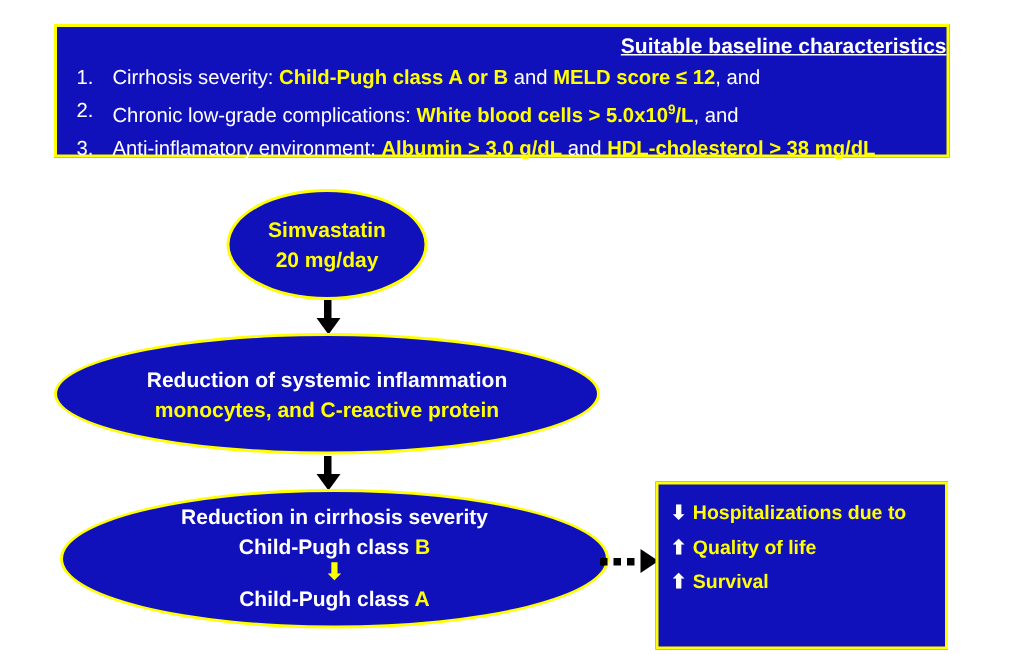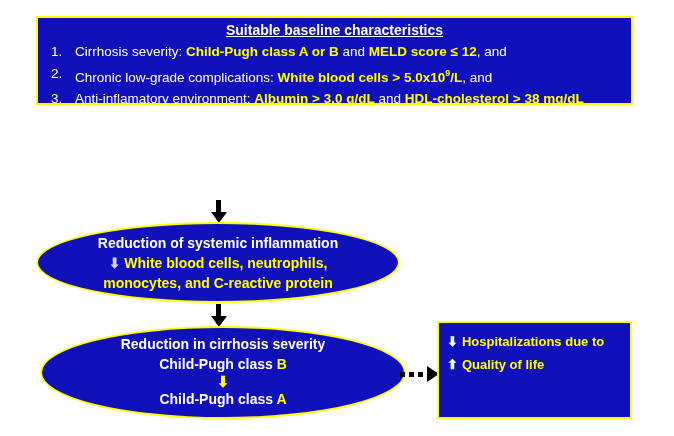--- a/index.html
+++ b/index.html
@@ -5,21 +5,21 @@
   html,body{margin:0;padding:0;background:#ffffff;}
   #canvas{
     position:relative;width:674px;height:436px;background:#ffffff;overflow:hidden;
     font-family:"Liberation Sans",sans-serif;
   }
   .bluefill{background:#1111BC;border:2.5px solid #FFFF00;box-sizing:border-box;}
 
   
   #baseline-box{position:absolute;left:36px;top:16px;width:597px;height:89px;color:#ffffff;}
   #baseline-title{
-    text-align:center;font-weight:bold;font-size:14px;line-height:21px;margin-top:2px;
+    text-align:right;font-weight:bold;font-size:14px;line-height:21px;margin-top:2px;
     text-decoration:underline;
   }
   .bl-item{display:flex;padding-left:13px;font-size:13.5px;line-height:21.5px;}
   .bl-num{width:24px;flex:0 0 24px;}
   .hl{color:#FFFF00;font-weight:bold;}
   .bl-text sup{font-size:9px;}
 
   
   .ellipse{
     position:absolute;border-radius:50%;display:flex;flex-direction:column;
@@ -43,21 +43,21 @@
   #flow-arrow-1{left:210px;top:200px;}
   #flow-arrow-2{left:210px;top:304px;}
 
   
   #dashed-arrow{position:absolute;left:400px;top:366px;height:16px;display:flex;align-items:center;}
   #dashed-arrow .dot{width:5px;height:5px;background:#000;margin-right:4px;}
   #dashed-arrow .head{width:0;height:0;border-top:8px solid transparent;
     border-bottom:8px solid transparent;border-left:12px solid #000;}
 
   
-  #outcomes-box{position:absolute;left:437px;top:321px;width:195px;height:98px;
+  #outcomes-box{position:absolute;left:437px;top:321px;width:195px;height:112px;
     color:#FFFF00;font-weight:bold;font-size:13px;padding:7px 16px 0 8px;}
   .out-line{line-height:23px;white-space:nowrap;}
   .out-arrow{color:#ffffff;margin-right:4px;}
   .out-indent{padding-left:21px;}
 </style>
 </head>
 <body>
 
 <div id="canvas">
 
@@ -73,29 +73,32 @@
       <span class="bl-num">2.</span>
       <span class="bl-text"><span>Chronic low-grade complications: </span><span class="hl">White blood cells &gt; 5.0x10</span><sup class="hl">9</sup><span class="hl">/L</span><span>, and</span></span>
     </div>
 
     <div class="bl-item">
       <span class="bl-num">3.</span>
       <span class="bl-text"><span>Anti-inflamatory environment: </span><span class="hl">Albumin &gt; 3.0 g/dL</span><span> and </span><span class="hl">HDL-cholesterol &gt; 38 mg/dL</span></span>
     </div>
   </div>
 
+  <div id="simvastatin-ellipse" class="ellipse bluefill">
+    <div>Simvastatin</div>
+    <div>20 mg/day</div>
+  </div>
 
   <div id="flow-arrow-1" class="varrow">
     <div class="shaft"></div>
     <div class="head"></div>
   </div>
 
   <div id="inflammation-ellipse" class="ellipse bluefill">
     <div class="ell-title">Reduction of systemic inflammation</div>
-    <div class="ell-yellow"><span class="lav-arrow">⬇</span><span> White blood cells, neutrophils,</span></div>
     <div class="ell-yellow">monocytes, and C-reactive protein</div>
   </div>
 
   <div id="flow-arrow-2" class="varrow">
     <div class="shaft"></div>
     <div class="head"></div>
   </div>
 
   <div id="severity-ellipse" class="ellipse bluefill">
     <div class="ell-title">Reduction in cirrhosis severity</div>
@@ -107,15 +110,16 @@
   <div id="dashed-arrow">
     <div class="dot"></div>
     <div class="dot"></div>
     <div class="dot"></div>
     <div class="head"></div>
   </div>
 
   <div id="outcomes-box" class="bluefill">
     <div class="out-line"><span class="out-arrow">⬇</span><span>Hospitalizations due to</span></div>
     <div class="out-line"><span class="out-arrow">⬆</span><span>Quality of life</span></div>
+    <div class="out-line"><span class="out-arrow">⬆</span><span>Survival</span></div>
   </div>
 
 </div>
 
 </body></html>

